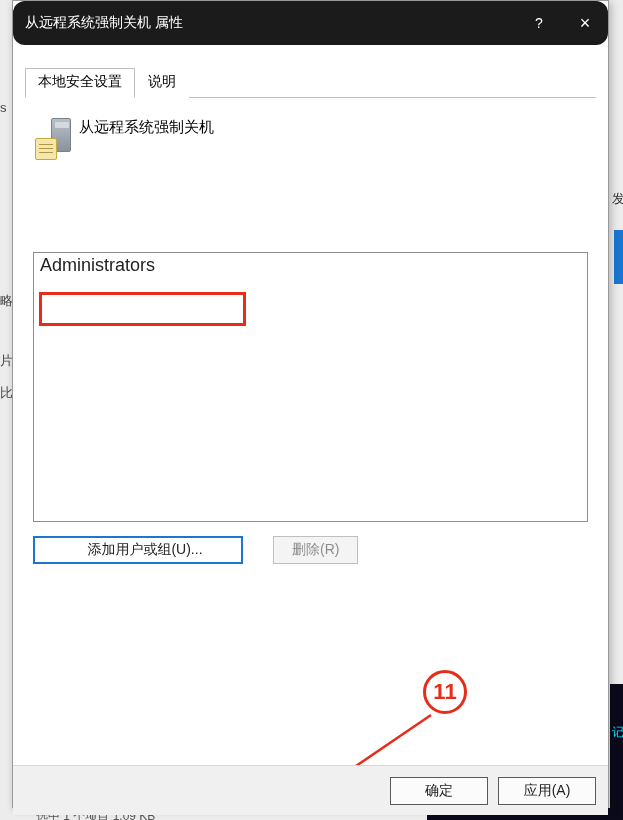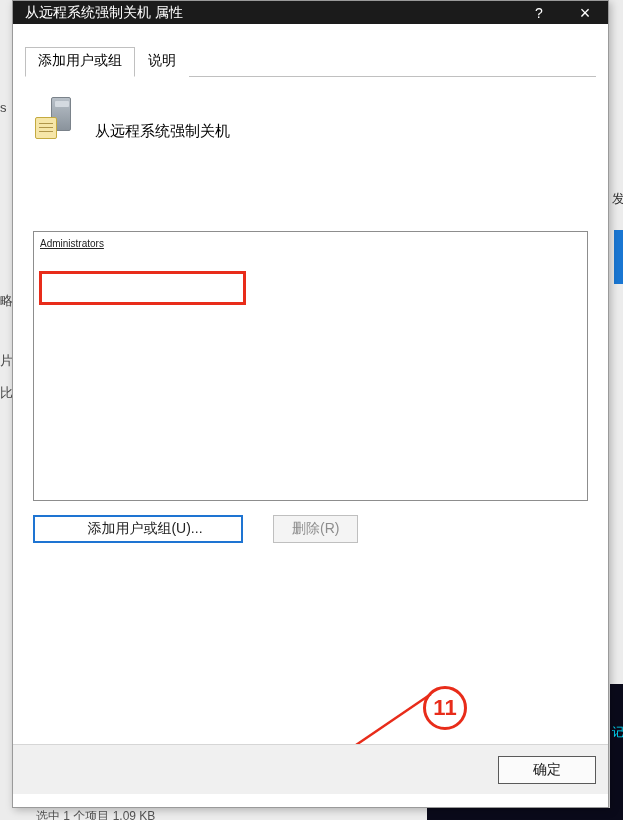--- a/index.html
+++ b/index.html
@@ -40,27 +40,28 @@
   
   .dialog {
     position: absolute;
     left: 12px; top: 0;
     width: 597px; height: 808px;
     background: #fff;
     border: 1px solid #9a9a9a;
     box-shadow: 2px 2px 8px rgba(0,0,0,.25);
   }
   .titlebar {
-    height: 23px;
+    height: 44px;
     background: #1b1b1b;
     color: #fff;
     display: flex;
     align-items: center;
     padding-left: 12px;
     font-size: 14px;
+    border-radius: 12px;
   }
   .titlebar .title { flex: 1; }
   .tb-btn {
     width: 46px; height: 36px;
     display: flex; align-items: center; justify-content: center;
     color: #fff; font-size: 14px;
   }
   .content {
     position: relative;
     padding: 12px 12px 0 12px;
@@ -83,22 +84,22 @@
   }
   .tab.active {
     border-color: #c0c0c0;
     border-bottom: 1px solid #fff;
   }
   .policy-area {
     padding: 20px 8px 0 8px;
   }
   .policy-row {
     display: flex;
-    align-items: flex-end;
-    gap: 18px;
+    align-items: flex-start;
+    gap: 2px;
   }
   .policy-icon {
     width: 44px; height: 44px;
     position: relative;
   }
   .policy-icon .server {
     position: absolute;
     left: 18px; top: 0;
     width: 20px; height: 34px;
     background: linear-gradient(#b8c0c8,#8a939c);
@@ -128,26 +129,25 @@
   }
   .list-box {
     margin: 90px 8px 0 8px;
     height: 270px;
     border: 1px solid #8d8d8d;
     background: #fff;
     padding: 2px 4px;
     overflow: auto;
   }
   .list-item {
-    font-size: 10px;
+    font-size: 18px;
     color: #222;
     line-height: 20px;
     padding: 0 2px;
     white-space: nowrap;
-    text-decoration: underline;
   }
   .highlight-box {
     position: absolute;
     border: 3px solid #e82c1a;
     pointer-events: none;
   }
   .action-row {
     display: flex;
     gap: 30px;
     margin: 14px 8px 0 8px;
@@ -234,21 +234,21 @@
       </div>
       <div class="tb-btn close">
         <span style="font-size:18px;line-height:1">×</span>
       </div>
     </div>
 
     <div class="content">
 
       <div class="tabs">
         <div class="tab active">
-          <span>添加用户或组</span>
+          <span>本地安全设置</span>
         </div>
         <div class="tab">
           <span>说明</span>
         </div>
       </div>
 
       <div class="policy-area">
         <div class="policy-row">
           <div class="policy-icon">
             <div class="server"></div>
@@ -268,33 +268,36 @@
 
       <div class="action-row">
         <button class="btn primary">
           <span>添加用户或组(U)...</span>
         </button>
         <button class="btn disabled">
           <span>删除(R)</span>
         </button>
       </div>
 
-      <div class="anno-circle" style="left:410px; top:662px">
+      <div class="anno-circle" style="left:410px; top:625px">
         <span>11</span>
       </div>
       <svg class="anno-arrow" style="left:300px; top:660px" width="140" height="90">
         <defs>
           <marker id="ah" markerWidth="10" markerHeight="10" refX="7" refY="3" orient="auto">
             <path d="M0,0 L8,3 L0,6 Z" fill="#e82c1a"></path>
           </marker>
         </defs>
         <line x1="118" y1="10" x2="18" y2="78" stroke="#e82c1a" stroke-width="2.5" marker-end="url(#ah)"></line>
       </svg>
 
       <div class="bottom-bar">
         <button class="btn">
           <span>确定</span>
         </button>
+        <button class="btn">
+          <span>应用(A)</span>
+        </button>
       </div>
 
     </div>
   </div>
 </div>
 
 </body></html>

